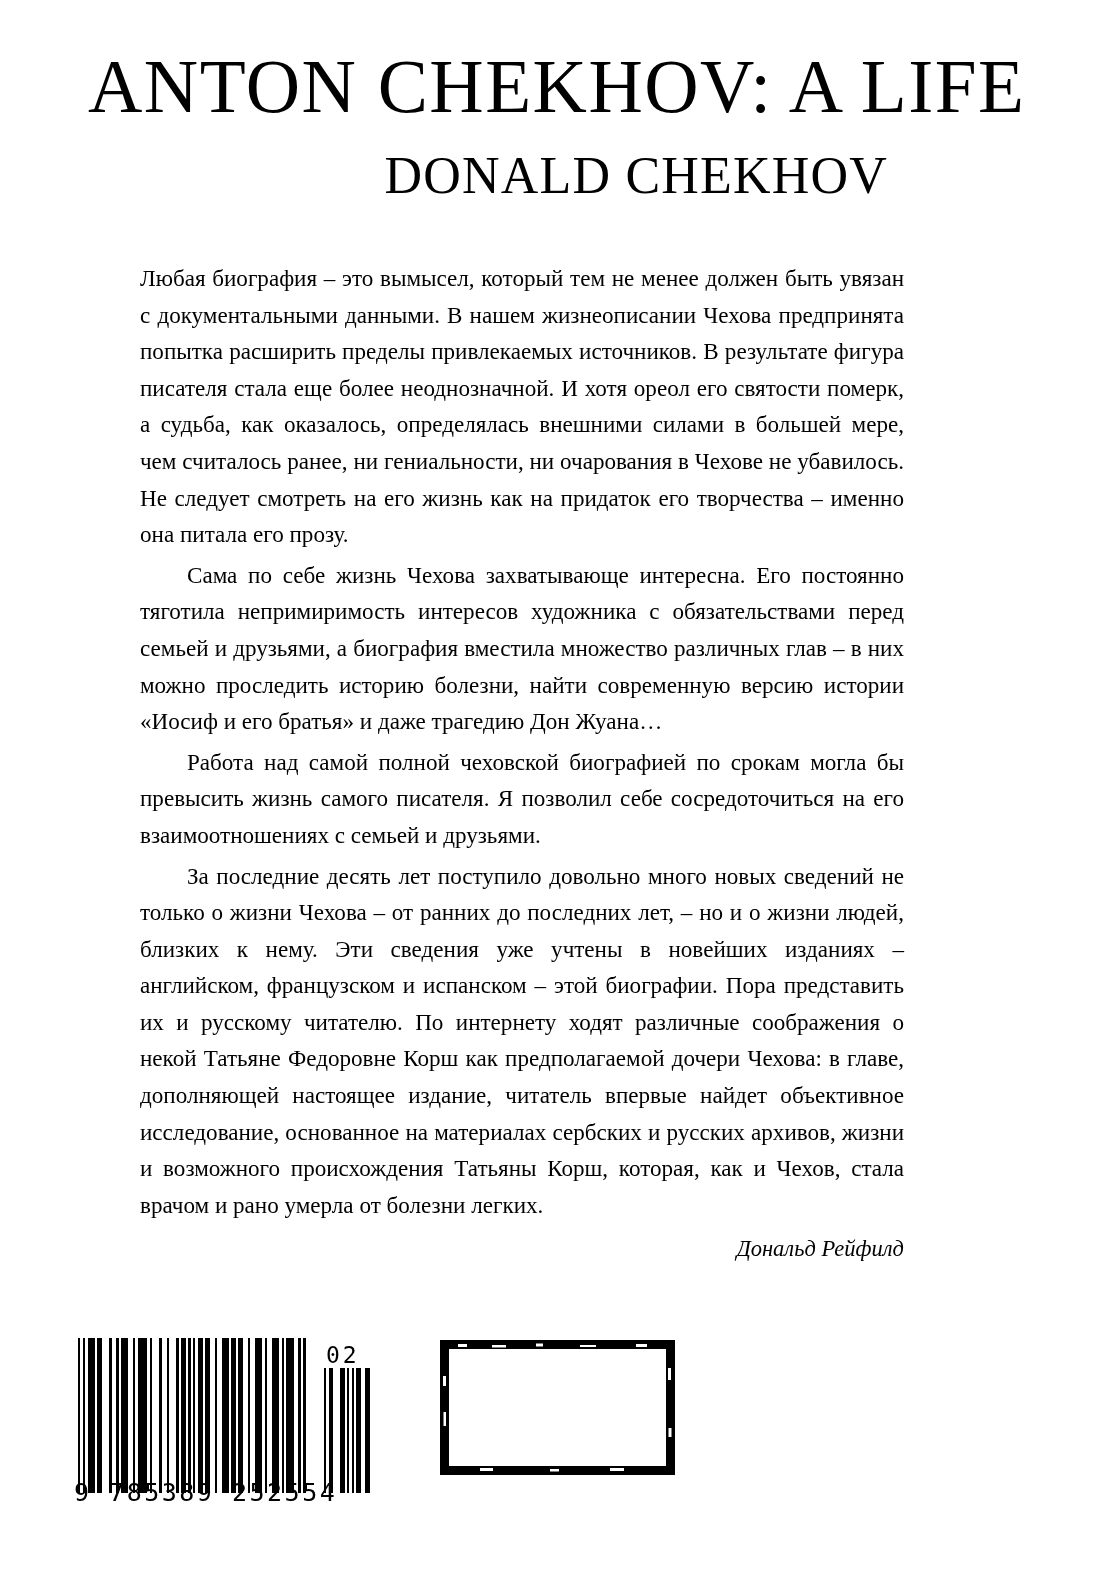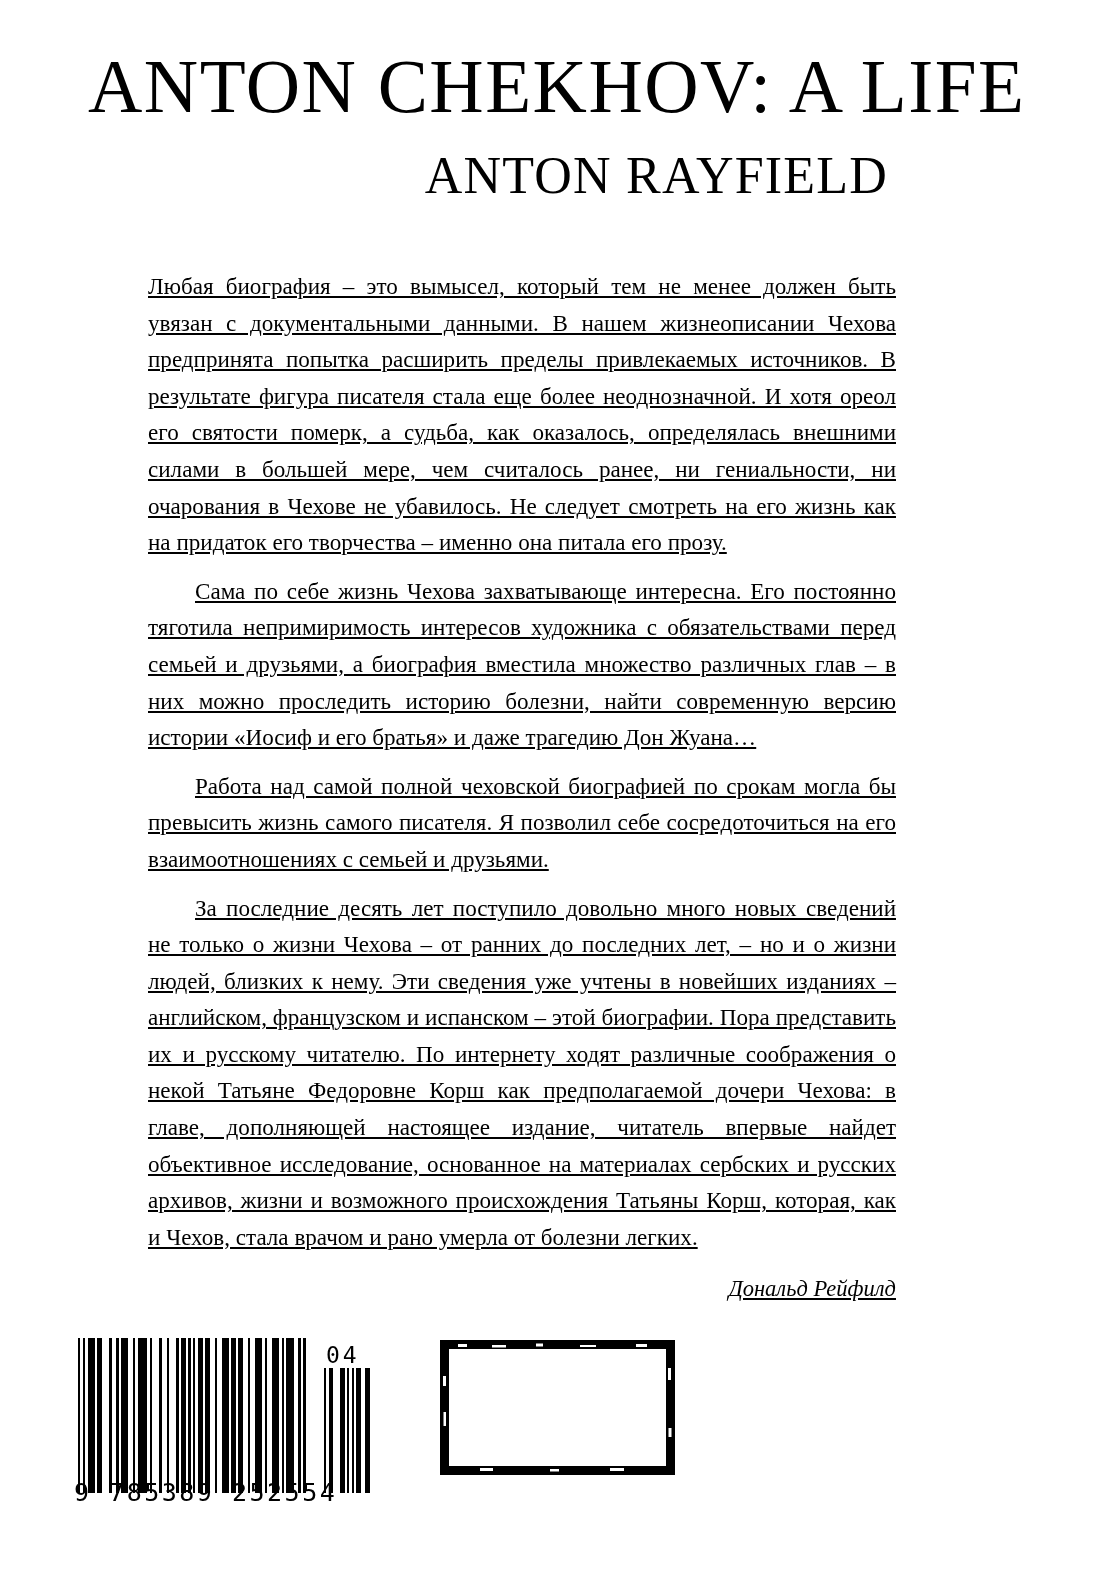--- a/index.html
+++ b/index.html
@@ -56,23 +56,22 @@
     left: 136px;
     top: 256px;
     width: 772px;
     font-size: 23.1px;
     line-height: 36.6px;
     text-align: justify;
     text-justify: inter-word;
     hyphens: none;
   }
   .blurb p {
-    margin: 12px;
+    margin: 4px;
     text-indent: 47px;
-    text-decoration: underline;
   }
   .blurb p.first {
     text-indent: 0;
   }
   .signature {
     margin: 0;
     padding-top: 5px;
     font-style: italic;
     font-size: 22.5px;
     line-height: 34px;
@@ -193,21 +192,21 @@
     pointer-events: none;
   }
 </style>
 </head>
 <body>
 
 <div class="page">
 
   <div class="header">
     <h1 class="book-title">ANTON CHEKHOV: A LIFE</h1>
-    <div class="book-author">ANTON RAYFIELD</div>
+    <div class="book-author">DONALD CHEKHOV</div>
   </div>
 
   <div class="blurb">
     <p class="first">Любая биография – это вымысел, который тем не менее должен быть увязан с документальными данными. В нашем жизнеописании Чехова предпринята попытка расширить пределы привлекаемых источников. В результате фигура писателя стала еще более неоднозначной. И хотя ореол его святости померк, а судьба, как оказалось, определялась внешними силами в большей мере, чем считалось ранее, ни гениальности, ни очарования в Чехове не убавилось. Не следует смотреть на его жизнь как на придаток его творчества – именно она питала его прозу.</p>
     <p>Сама по себе жизнь Чехова захватывающе интересна. Его постоянно тяготила непримиримость интересов художника с обязательствами перед семьей и друзьями, а биография вместила множество различных глав – в них можно проследить историю болезни, найти современную версию истории «Иосиф и его братья» и даже трагедию Дон Жуана…</p>
     <p>Работа над самой полной чеховской биографией по срокам могла бы превысить жизнь самого писателя. Я позволил себе сосредоточиться на его взаимоотношениях с семьей и друзьями.</p>
     <p>За последние десять лет поступило довольно много новых сведений не только о жизни Чехова – от ранних до последних лет, – но и о жизни людей, близких к нему. Эти сведения уже учтены в новейших изданиях – английском, французском и испанском – этой биографии. Пора представить их и русскому читателю. По интернету ходят различные соображения о некой Татьяне Федоровне Корш как предполагаемой дочери Чехова: в главе, дополняющей настоящее издание, читатель впервые найдет объективное исследование, основанное на материалах сербских и русских архивов, жизни и возможного происхождения Татьяны Корш, которая, как и Чехов, стала врачом и рано умерла от болезни легких.</p>
     <p class="signature">Дональд Рейфилд</p>
   </div>
 
@@ -272,21 +271,21 @@
             <span style="width: 2.4px; background: transparent;"></span>
             <span style="width: 7.2px;"></span>
             <span style="width: 4.8px; background: transparent;"></span>
             <span style="width: 2.4px;"></span>
             <span style="width: 2.4px; background: transparent;"></span>
             <span style="width: 2.4px;"></span>
           </div>
       </div>
       <div class="barcode-digits">9 785389 252554</div>
       <div class="barcode-addon">
-        <div class="addon-digits">04</div>
+        <div class="addon-digits">02</div>
         <div class="bars" id="addon-bars">
             <span style="width: 2.3px;"></span>
             <span style="width: 2.3px; background: transparent;"></span>
             <span style="width: 4.6px;"></span>
             <span style="width: 6.9px; background: transparent;"></span>
             <span style="width: 4.6px;"></span>
             <span style="width: 2.3px; background: transparent;"></span>
             <span style="width: 2.3px;"></span>
             <span style="width: 2.3px; background: transparent;"></span>
             <span style="width: 2.3px;"></span>

